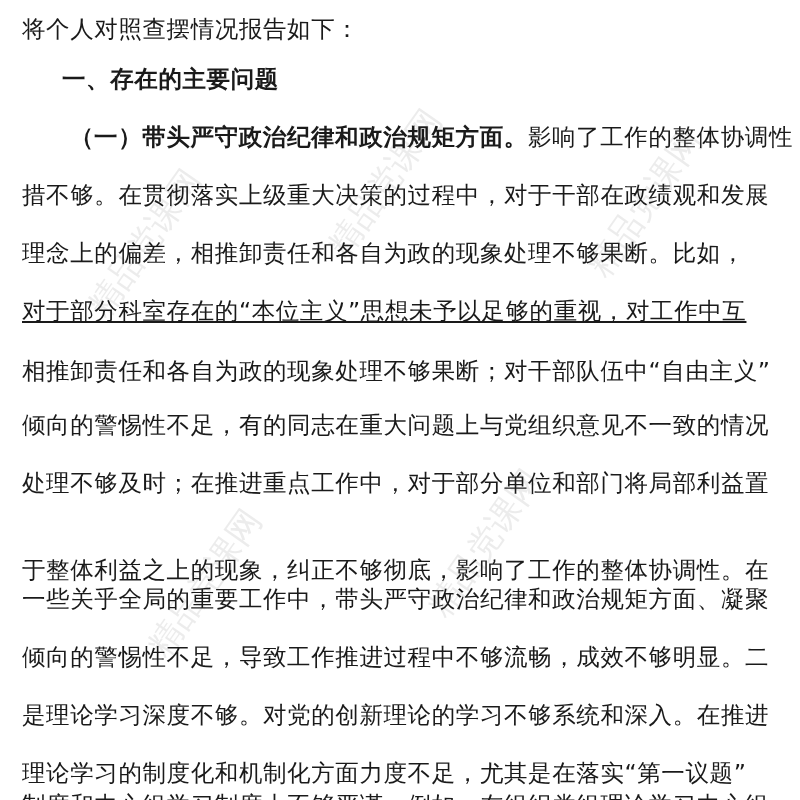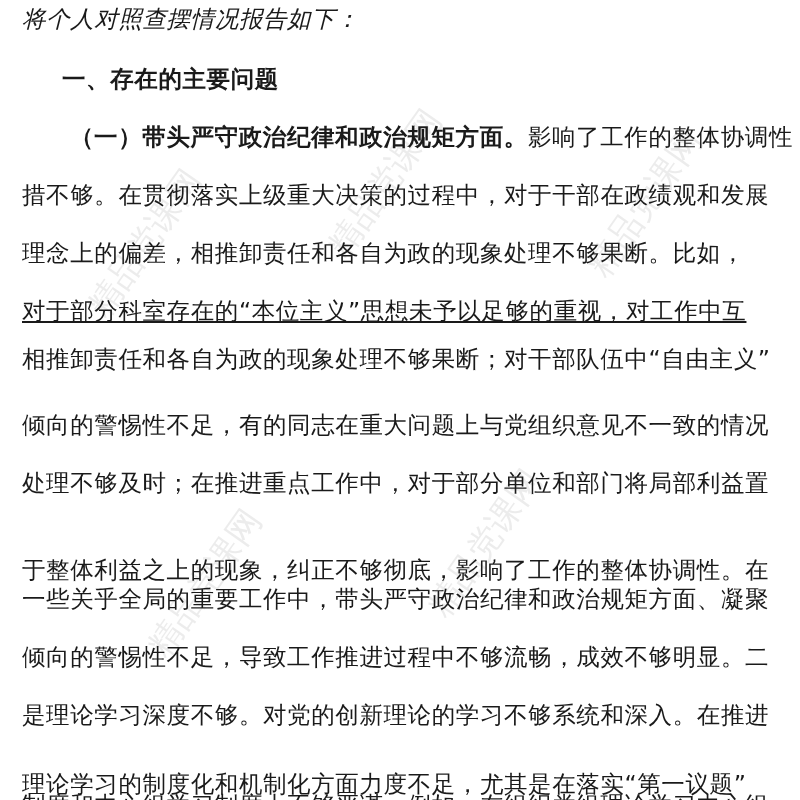--- a/index.html
+++ b/index.html
@@ -25,33 +25,33 @@
 <body>
 
 <div class="page">
 
   <div class="watermark" style="left:60px; top:220px;">精品党课网</div>
   <div class="watermark" style="left:300px; top:160px;">精品党课网</div>
   <div class="watermark" style="left:560px; top:180px;">精品党课网</div>
   <div class="watermark" style="left:120px; top:560px;">精品党课网</div>
   <div class="watermark" style="left:400px; top:520px;">精品党课网</div>
 
-  <div class="line" style="top:4px;font-style:italic;">将个人对照查摆情况报告如下：</div>
+  <div class="line" style="top:14px;">将个人对照查摆情况报告如下：</div>
 
   <div class="line bold" style="top:64px; left:62px;">一、存在的主要问题</div>
 
   <div class="line" style="top:122px; left:70px;">
     <span class="bold">（一）带头严守政治纪律和政治规矩方面。</span><span>影响了工作的整体协调性</span>
   </div>
 
   <div class="line" style="top:180px;">措不够。在贯彻落实上级重大决策的过程中，对于干部在政绩观和发展</div>
   <div class="line" style="top:238px;">理念上的偏差，相推卸责任和各自为政的现象处理不够果断。比如，</div>
   <div class="line" style="top:296px;text-decoration:underline;">对于部分科室存在的“本位主义”思想未予以足够的重视，对工作中互</div>
-  <div class="line" style="top:344px;">相推卸责任和各自为政的现象处理不够果断；对干部队伍中“自由主义”</div>
+  <div class="line" style="top:356px;">相推卸责任和各自为政的现象处理不够果断；对干部队伍中“自由主义”</div>
   <div class="line" style="top:468px;">处理不够及时；在推进重点工作中，对于部分单位和部门将局部利益置</div>
   <div class="line" style="top:410px;">倾向的警惕性不足，有的同志在重大问题上与党组织意见不一致的情况</div>
   <div class="line" style="top:526px;margin-top:29px;">于整体利益之上的现象，纠正不够彻底，影响了工作的整体协调性。在</div>
   <div class="line" style="top:584px;">一些关乎全局的重要工作中，带头严守政治纪律和政治规矩方面、凝聚</div>
   <div class="line" style="top:642px;">倾向的警惕性不足，导致工作推进过程中不够流畅，成效不够明显。二</div>
   <div class="line" style="top:700px;">是理论学习深度不够。对党的创新理论的学习不够系统和深入。在推进</div>
-  <div class="line" style="top:758px;margin-top:11px;">理论学习的制度化和机制化方面力度不足，尤其是在落实“第一议题”</div>
+  <div class="line" style="top:758px;">理论学习的制度化和机制化方面力度不足，尤其是在落实“第一议题”</div>
   <div class="line" style="top:790px;">制度和中心组学习制度上不够严谨，例如，在组织党组理论学习中心组</div>
 </div>
 
 </body></html>

